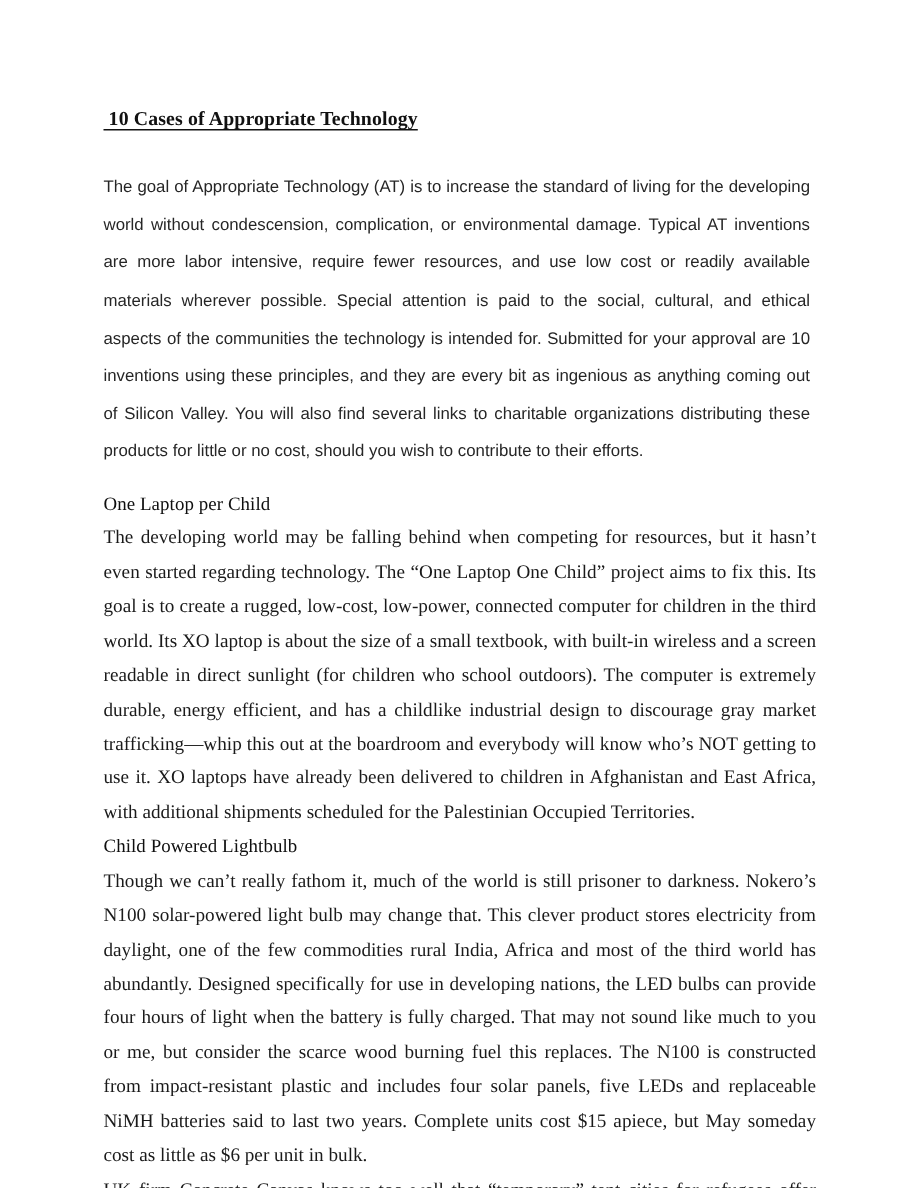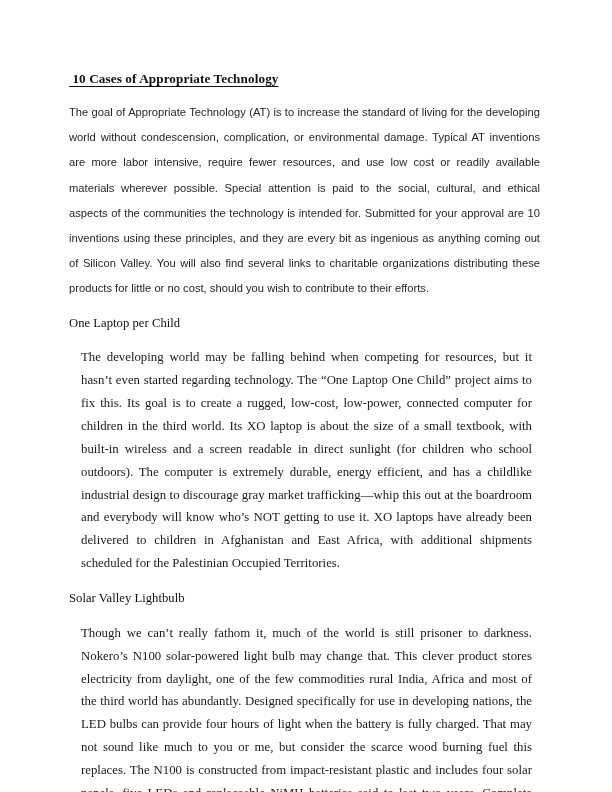--- a/index.html
+++ b/index.html
@@ -26,21 +26,21 @@
     padding: 69px 68px 0 69px;
   }
 
   
   .doc-title {
     font-family: "Liberation Serif", serif;
     font-weight: bold;
     font-size: 13.2px;
     line-height: 20px;
     color: #111111;
-    margin: 0 0 11px 0;
+    margin: 0 0 24px 0;
     letter-spacing: 0.1px;
   }
   .doc-title .title-underline {
     text-decoration: underline;
     text-underline-offset: 2.5px;
     text-decoration-thickness: 1px;
     white-space: pre;
   }
 
   
@@ -67,21 +67,21 @@
   }
 
   
   .section-body {
     font-family: "Liberation Serif", serif;
     font-size: 12.8px;
     line-height: 22.9px;
     text-align: justify;
     text-justify: inter-word;
     color: #1a1a1a;
-    margin: 12px;
+    margin: 0;
   }
 
   .section-block {
     margin: 0;
   }
 </style>
 </head>
 <body>
 
 <div class="page">
@@ -89,21 +89,21 @@
   <h1 class="doc-title"><span class="title-underline"> 10 Cases of Appropriate Technology</span></h1>
 
   <p class="intro-paragraph">The goal of Appropriate Technology (AT) is to increase the standard of living for the developing world without condescension, complication, or environmental damage. Typical AT inventions are more labor intensive, require fewer resources, and use low cost or readily available materials wherever possible. Special attention is paid to the social, cultural, and ethical aspects of the communities the technology is intended for. Submitted for your approval are 10 inventions using these principles, and they are every bit as ingenious as anything coming out of Silicon Valley. You will also find several links to charitable organizations distributing these products for little or no cost, should you wish to contribute to their efforts.</p>
 
   <div class="section-block">
     <h2 class="section-heading">One Laptop per Child</h2>
     <p class="section-body">The developing world may be falling behind when competing for resources, but it hasn’t even started regarding technology. The “One Laptop One Child” project aims to fix this. Its goal is to create a rugged, low-cost, low-power, connected computer for children in the third world. Its XO laptop is about the size of a small textbook, with built-in wireless and a screen readable in direct sunlight (for children who school outdoors). The computer is extremely durable, energy efficient, and has a childlike industrial design to discourage gray market trafficking—whip this out at the boardroom and everybody will know who’s NOT getting to use it. XO laptops have already been delivered to children in Afghanistan and East Africa, with additional shipments scheduled for the Palestinian Occupied Territories.</p>
   </div>
 
   <div class="section-block">
-    <h2 class="section-heading">Solar Valley Lightbulb</h2>
+    <h2 class="section-heading">Child Powered Lightbulb</h2>
     <p class="section-body">Though we can’t really fathom it, much of the world is still prisoner to darkness. Nokero’s N100 solar-powered light bulb may change that. This clever product stores electricity from daylight, one of the few commodities rural India, Africa and most of the third world has abundantly. Designed specifically for use in developing nations, the LED bulbs can provide four hours of light when the battery is fully charged. That may not sound like much to you or me, but consider the scarce wood burning fuel this replaces. The N100 is constructed from impact-resistant plastic and includes four solar panels, five LEDs and replaceable NiMH batteries said to last two years. Complete units cost $15 apiece, but May someday cost as little as $6 per unit in bulk.</p>
   </div>
 
   <div class="section-block">
     <p class="section-body">UK firm Concrete Canvas knows too well that “temporary” tent cities for refugees offer little protection from the elements, and a more sturdy solution is needed using local materials. Their</p>
   </div>
 
 </div>
 
 </body></html>

